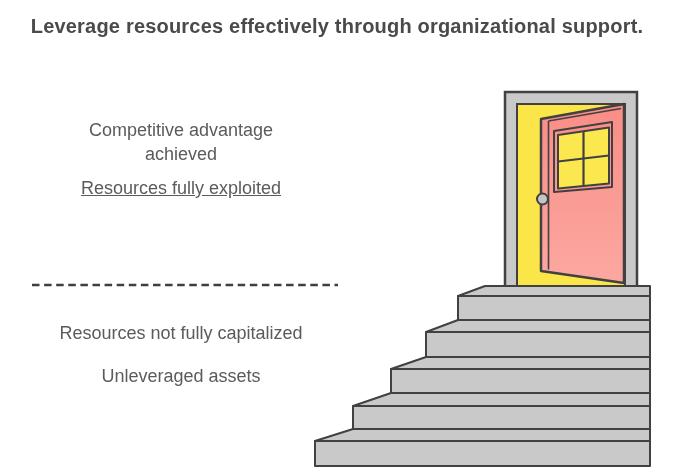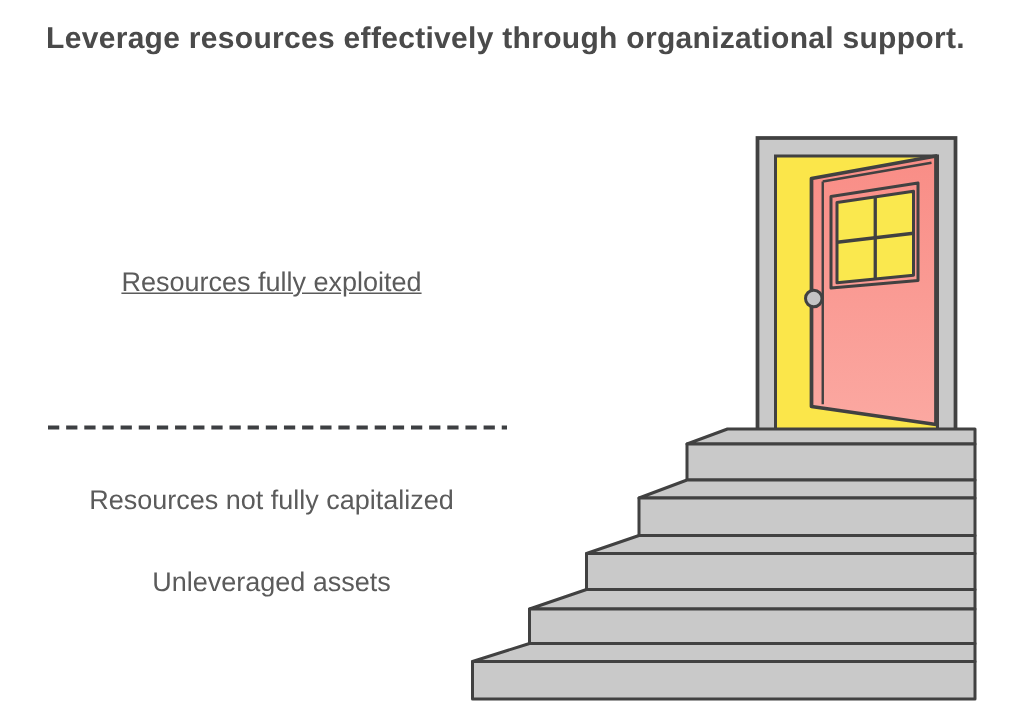--- a/index.html
+++ b/index.html
@@ -46,21 +46,21 @@
     left: 0; right: 0;
     text-align: center;
     font-size: 18px;
     line-height: 24px;
     color: var(--body-text, #5b5b5b);
   }
   .state-label.narrow { max-width: 232px; margin: 0 auto; }
   .pos-a { top: 118px; }
   .pos-b { top: 176px; text-decoration: underline; }
   .pos-c { top: 321px; }
-  .pos-d { top: 376px; }
+  .pos-d { top: 364px; }
 
   
   .stair  { fill: var(--stairs-gray); stroke: var(--outline); stroke-width: 2; stroke-linejoin: round; }
   .frame  { fill: var(--frame-gray);  stroke: var(--outline); stroke-width: 2.5; }
   .doorway{ fill: var(--doorway-yellow); stroke: var(--outline); stroke-width: 2; }
   .door-panel { fill: url(#doorGrad); stroke: var(--outline); stroke-width: 2.5; stroke-linejoin: round; }
   .thin-line  { fill: none; stroke: var(--outline); stroke-width: 1.6; }
   .window-outer { fill: none; stroke: var(--outline); stroke-width: 2; stroke-linejoin: round; }
   .window-pane  { fill: var(--pane-yellow); stroke: var(--outline); stroke-width: 2; stroke-linejoin: round; }
   .mullion { stroke: var(--outline); stroke-width: 2.2; }
@@ -106,18 +106,19 @@
       <polygon class="stair" points="353,406 391,393 650,393 650,406"></polygon>
       <rect class="stair" x="353" y="406" width="297" height="23"></rect>
       <polygon class="stair" points="315,441 353,429 650,429 650,441"></polygon>
       <rect class="stair" x="315" y="441" width="335" height="25"></rect>
     </g>
   </svg>
 
   <h1 class="page-title">Leverage resources effectively through organizational support.</h1>
 
   <div class="label-col">
+    <div class="state-label narrow pos-a">Competitive advantage achieved</div>
     <div class="state-label pos-b">Resources fully exploited</div>
     <div class="state-label pos-c">Resources not fully capitalized</div>
     <div class="state-label pos-d">Unleveraged assets</div>
   </div>
 
 </div>
 
 </body></html>

